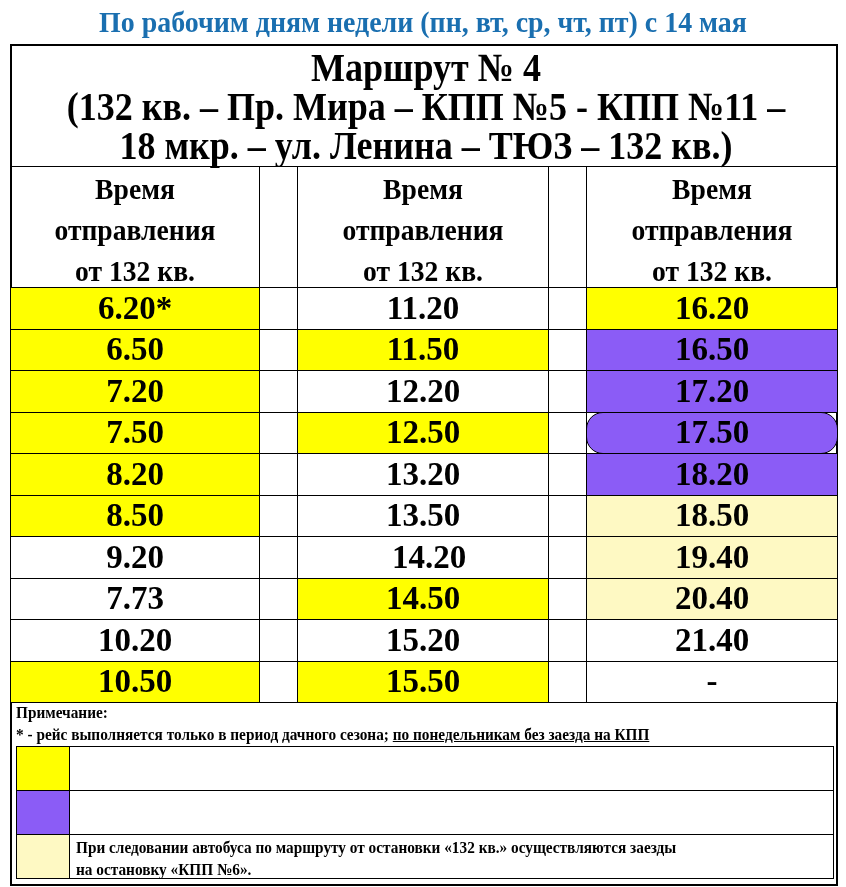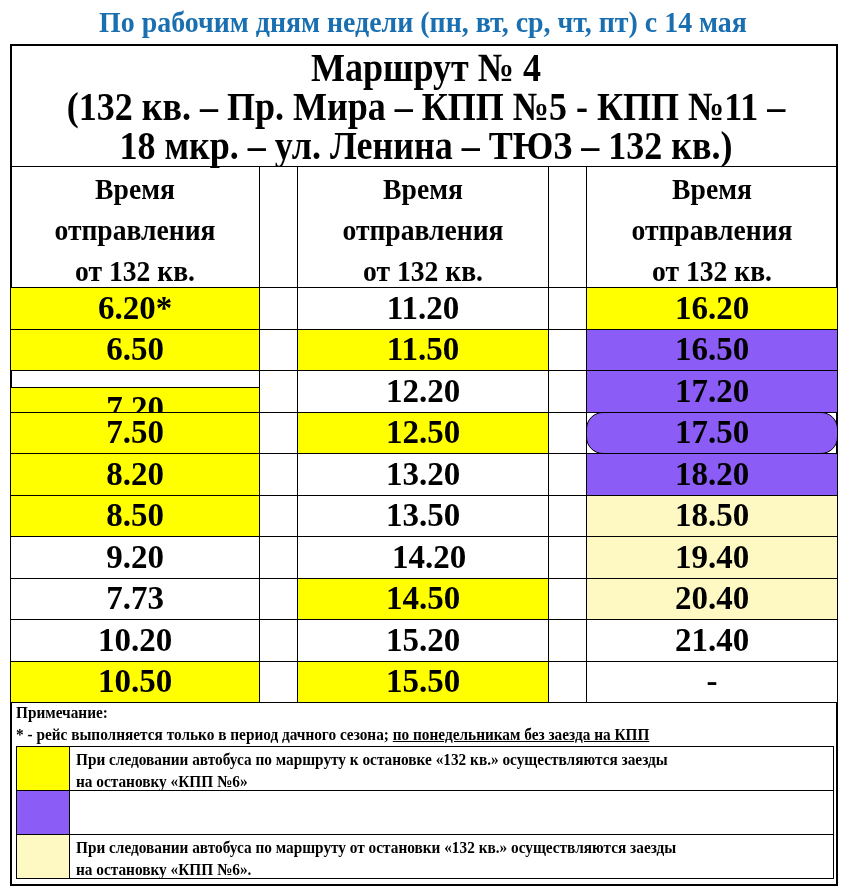--- a/index.html
+++ b/index.html
@@ -52,21 +52,21 @@
 </div>
 
 <div class="grid" id="grid">
     <div class="hdr" style="left: 0px; top: 0px; width: 250px; height: 122px;">
       <span>Время</span>
       <span>отправления</span>
       <span>от 132 кв.</span>
     </div>
     <div class="cell yellow" style="left: 0px; top: 121px; width: 250px; height: 42.5px;">6.20*</div>
     <div class="cell yellow" style="left: 0px; top: 162.5px; width: 250px; height: 42.5px;">6.50</div>
-    <div class="cell yellow" style="left: 0px; top: 204px; width: 250px; height: 42.5px; margin-top: 17px;">7.20</div>
+    <div class="cell yellow" style="left: 0px; top: 204px; width: 250px; height: 42.5px;">7.20</div>
     <div class="cell yellow" style="left: 0px; top: 245.5px; width: 250px; height: 42.5px;">7.50</div>
     <div class="cell yellow" style="left: 0px; top: 287px; width: 250px; height: 42.5px;">8.20</div>
     <div class="cell yellow" style="left: 0px; top: 328.5px; width: 250px; height: 42.5px; text-align: center;">8.50</div>
     <div class="cell white" style="left: 0px; top: 370px; width: 250px; height: 42.5px;">9.20</div>
     <div class="cell white" style="left: 0px; top: 411.5px; width: 250px; height: 42.5px;">7.73</div>
     <div class="cell white" style="left: 0px; top: 453px; width: 250px; height: 42.5px;">10.20</div>
     <div class="cell yellow" style="left: 0px; top: 494.5px; width: 250px; height: 42.5px;">10.50</div>
     <div class="hdr" style="left: 287px; top: 0px; width: 252px; height: 122px;">
       <span>Время</span>
       <span>отправления</span>
@@ -122,24 +122,20 @@
   </div>
 
 <div class="notes">
   <div class="note-label">Примечание:</div>
   <div class="note-star">
     <span>* - рейс выполняется только в период дачного сезона; </span><u>по понедельникам без заезда на КПП</u>
   </div>
   <div id="legend">
       <div class="legend-row" style="top: 44px; height: 45px;">
         <div class="swatch yellow"></div>
-        <div class="legend-text">
-          <span style="transform: scaleX(0.9); transform-origin: left center; white-space: nowrap;">При следовании автобуса по маршруту к остановке «132 кв.» осуществляются заезды</span>
-          <span style="transform: scaleX(0.9); transform-origin: left center; white-space: nowrap;">на остановку «КПП №6»</span>
-        </div>
       </div>
       <div class="legend-row" style="top: 88px; height: 45px;">
         <div class="swatch blue"></div>
       </div>
       <div class="legend-row" style="top: 132px; height: 45px;">
         <div class="swatch green"></div>
         <div class="legend-text">
           <span style="transform: scaleX(0.9); transform-origin: left center; white-space: nowrap;">При следовании автобуса по маршруту от остановки «132 кв.» осуществляются заезды</span>
           <span style="transform: scaleX(0.9); transform-origin: left center; white-space: nowrap;">на остановку «КПП №6».</span>
         </div>

